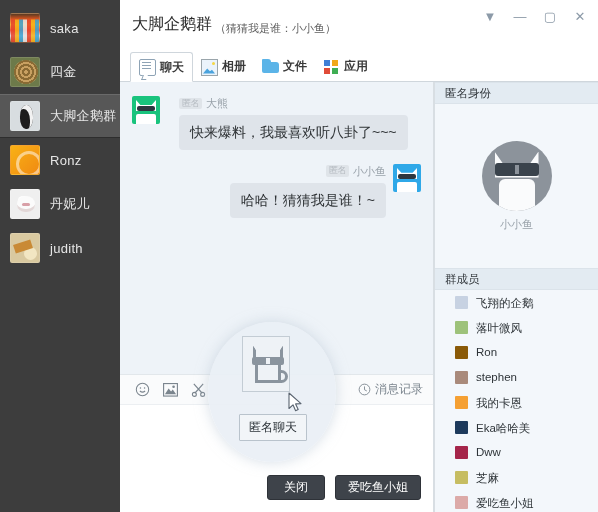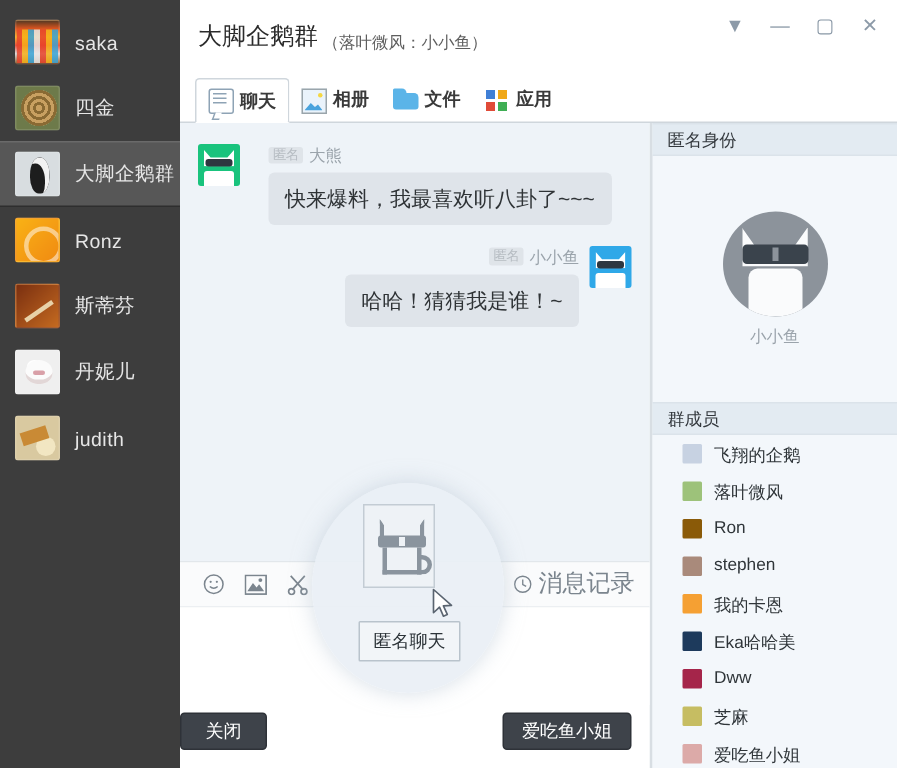--- a/index.html
+++ b/index.html
@@ -252,34 +252,34 @@
   }
   .tool {
     width: 24px; height: 22px;
     display: flex; align-items: center; justify-content: center;
     color: #7b858e;
     margin-right: 4px;
   }
   .histbtn {
     margin-left: auto;
     display: flex; align-items: center; gap: 4px;
-    font-size: 16px; color: #7b858e;
+    font-size: 12px; color: #7b858e;
   }
   .inputarea {
     flex: 1;
     padding: 6px 10px;
     font-size: 12px;
     color: #333;
     background: #fff;
   }
   .btnrow {
     flex: 0 0 42px;
     display: flex;
     align-items: center;
-    justify-content: space-between;
+    justify-content: flex-end;
     gap: 10px;
     padding: 0 12px 8px 0;
   }
   .btn {
     min-width: 58px;
     height: 25px;
     background: #3e434a;
     color: #fff;
     font-size: 12px;
     border: 1px solid #2e3238;
@@ -403,38 +403,34 @@
     </div>
     <div class="contact selected">
       <div class="avatar av-penguin"></div>
       <div class="cname">大脚企鹅群</div>
     </div>
     <div class="contact">
       <div class="avatar av-orange"></div>
       <div class="cname">Ronz</div>
     </div>
     <div class="contact">
-      <div class="avatar av-violin"></div>
-      <div class="cname">斯蒂芬</div>
-    </div>
-    <div class="contact">
       <div class="avatar av-cat"></div>
       <div class="cname">丹妮儿</div>
     </div>
     <div class="contact">
       <div class="avatar av-toast"></div>
       <div class="cname">judith</div>
     </div>
   </div>
 
   <div class="window">
 
     <div class="titlebar">
       <div>
-        <span class="title-main">大脚企鹅群</span><span class="title-sub">（落叶微风：小小鱼）</span>
+        <span class="title-main">大脚企鹅群</span><span class="title-sub">（猜猜我是谁：小小鱼）</span>
       </div>
       <div class="wctrls">
         <div class="wbtn">▼</div>
         <div class="wbtn">—</div>
         <div class="wbtn">▢</div>
         <div class="wbtn">✕</div>
       </div>
     </div>
 
     <div class="tabbar">

